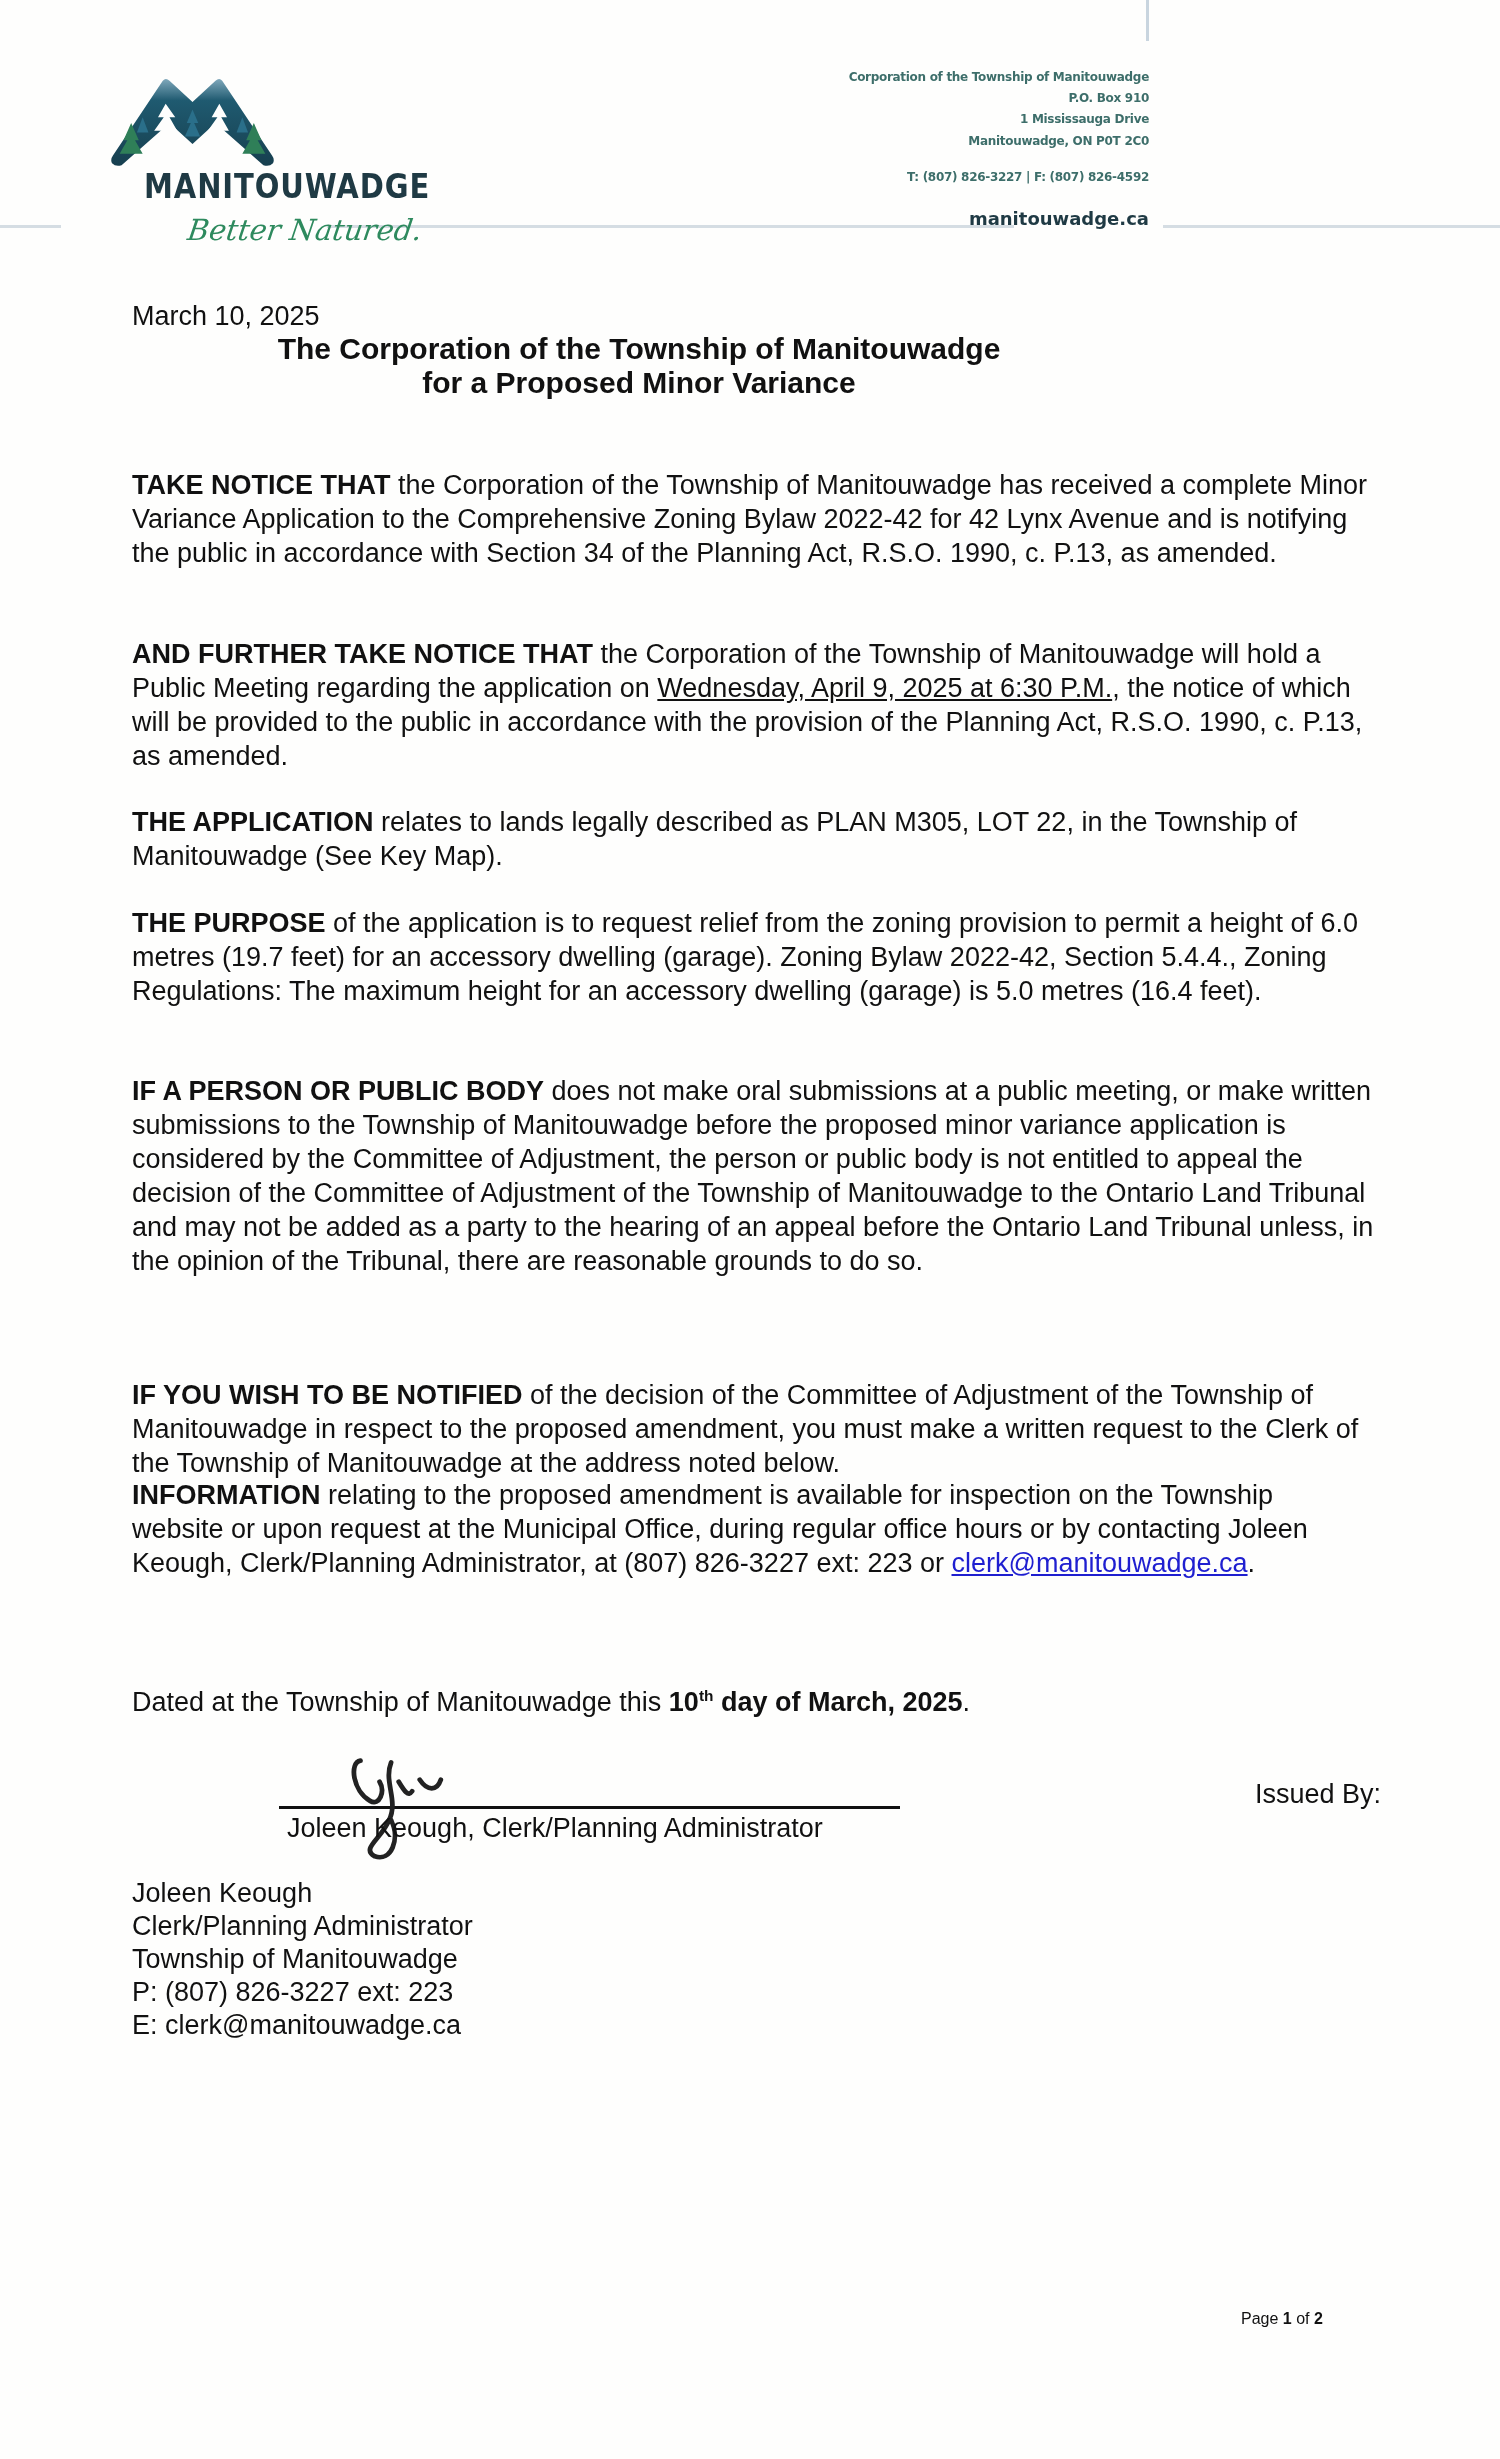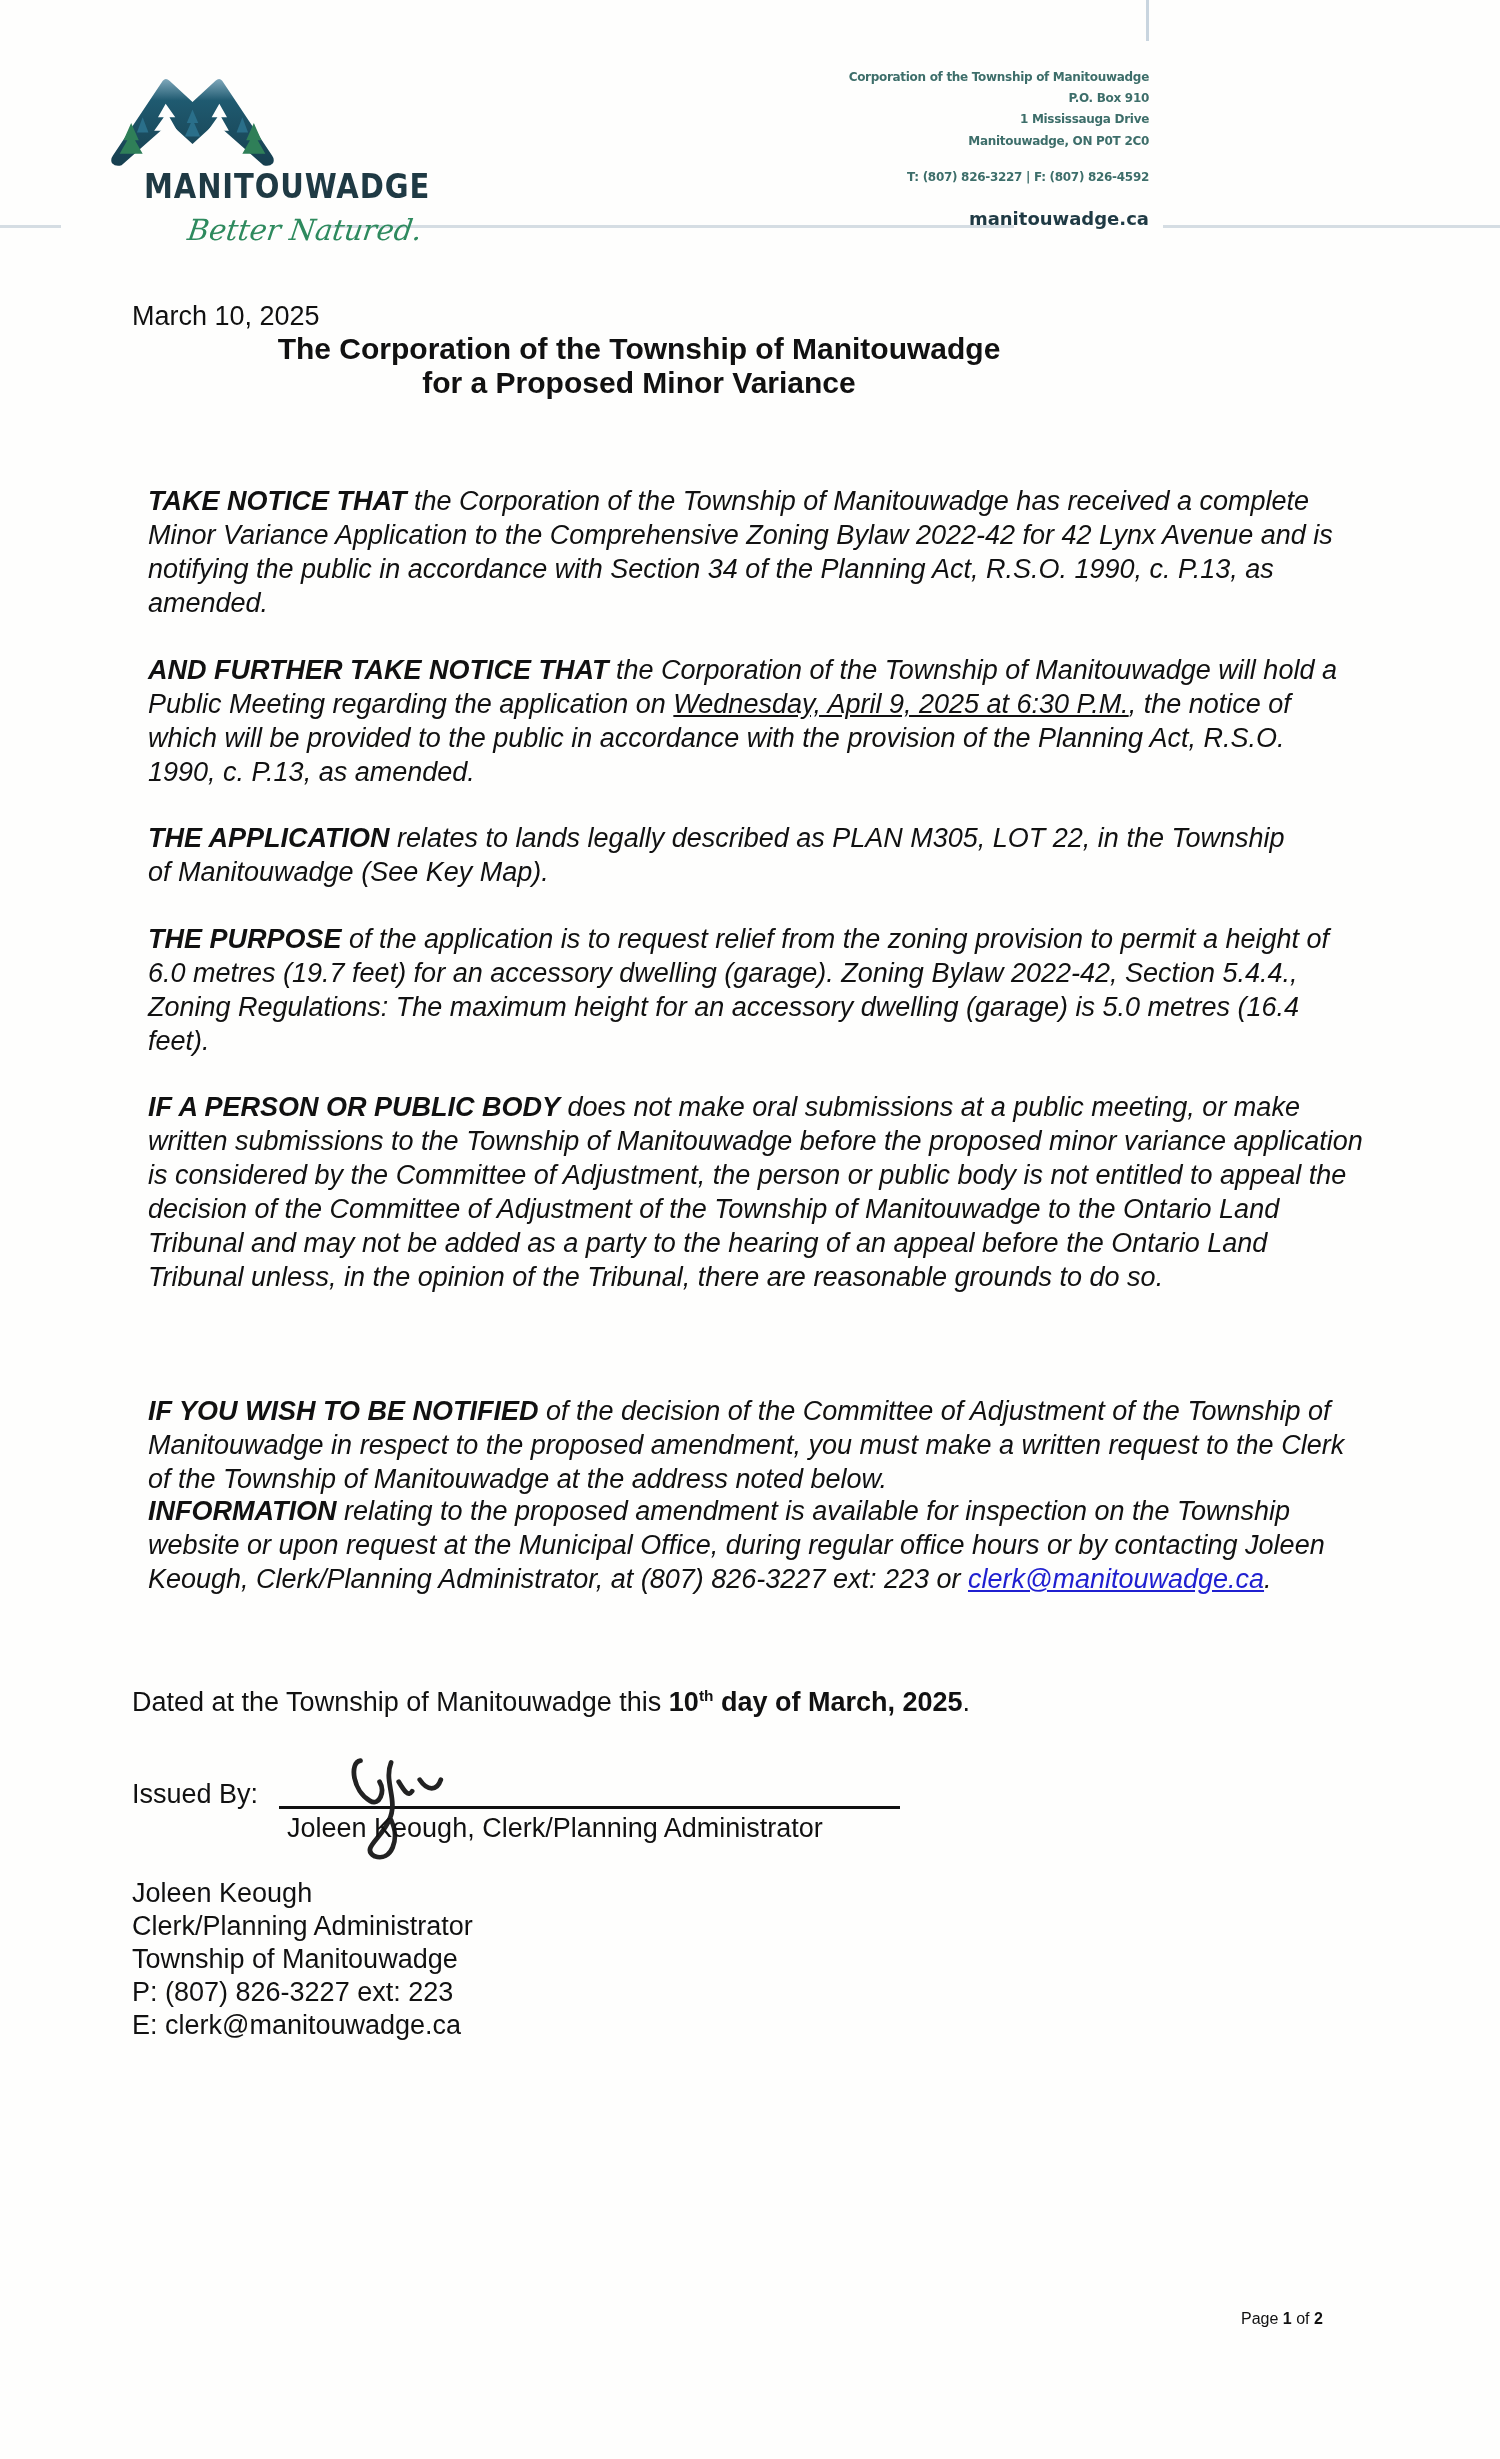--- a/index.html
+++ b/index.html
@@ -13,21 +13,21 @@
                font-family:"DejaVu Sans", sans-serif; font-weight:bold; font-size:33px; letter-spacing:1px;
                color:#1f3a44; transform:scaleX(0.88); transform-origin:left top; }
   .tagline { position:absolute; left:188px; top:213px; font-family:"DejaVu Serif", serif; font-style:italic;
              font-size:29px; color:#2e8a5e; transform:skewX(-8deg); }
   .addr { position:absolute; right:352px; text-align:right; font-family:"DejaVu Sans", sans-serif;
           color:#3d6e6a; font-size:12px; font-weight:bold; white-space:nowrap; letter-spacing:-0.3px; }
   .website { position:absolute; right:352px; top:208px; font-family:"DejaVu Sans", sans-serif;
              font-weight:bold; font-size:18px; color:#1f3a44; }
   
   .doc { position:absolute; left:132px; width:1249px; font-size:27px; line-height:34px; }
-  .doc p { margin:16px;font-style:italic; }
+  .doc p { margin:0; }
   .center-title { position:absolute; left:0; width:1278px; text-align:center; font-weight:bold;
                   font-size:30px; line-height:34px; }
   b { font-weight:bold; }
   .u { text-decoration:underline; }
   a.link { color:#1f1fd0; text-decoration:underline; }
   .sig-line { position:absolute; left:279px; top:1806px; width:621px; height:2.9px; background:#111; }
   .page-footer { position:absolute; left:1241px; top:2310px; font-size:16px; }
 </style>
 </head>
 <body>
@@ -103,21 +103,21 @@
 </div>
 
 <div class="doc" style="top:1478px;width:1220px;">
   <p><b>INFORMATION</b><span> relating to the proposed amendment is available for inspection on the Township website or upon request at the Municipal Office, during regular office hours or by contacting Joleen Keough, Clerk/Planning Administrator, at (807) 826-3227 ext: 223 or </span><a class="link" href="#">clerk@manitouwadge.ca</a><span>.</span></p>
 </div>
 
 <div class="doc" style="top:1679px;">
   <span>Dated at the Township of Manitouwadge this </span><b><span>10</span><sup style="font-size:15.4px;">th</sup><span> day of March, 2025</span></b><span>.</span>
 </div>
 
-<div class="doc" style="top:1777px;">Issued By:</div>
+<div class="doc" style="top:1777px;text-align:right;">Issued By:</div>
 <div class="sig-line"></div>
 <svg class="abs" style="left:341px;top:1753px;" width="125" height="110" viewBox="0 0 130 115">
   <path d="M20,8 C8,10 12,40 30,50 C40,56 46,40 40,30 M52,10 C44,30 60,50 50,70 C42,90 20,100 35,108 C52,114 62,90 52,70 M60,30 C66,40 70,46 74,40 M82,28 C90,40 100,40 104,28" fill="none" stroke="#222" stroke-width="5" stroke-linecap="round"></path>
 </svg>
 <div class="doc" style="left:287px;top:1811px;width:769px;">Joleen Keough, Clerk/Planning Administrator</div>
 
 <div class="doc" style="top:1877px;line-height:33px;">
   <div>Joleen Keough</div>
   <div>Clerk/Planning Administrator</div>
   <div>Township of Manitouwadge</div>

